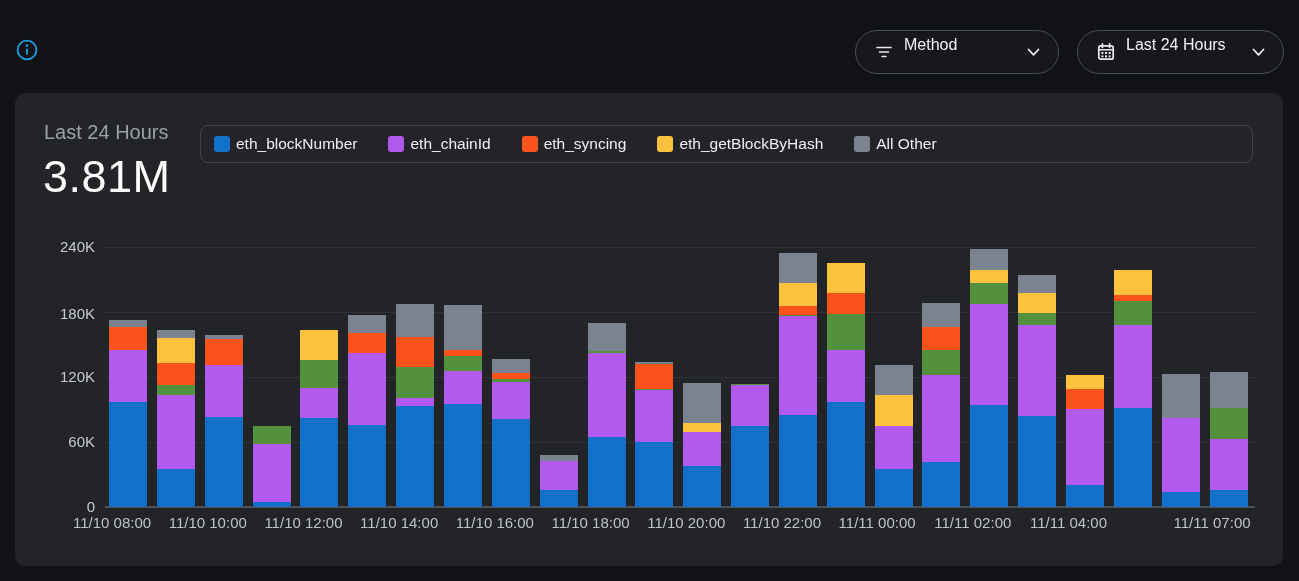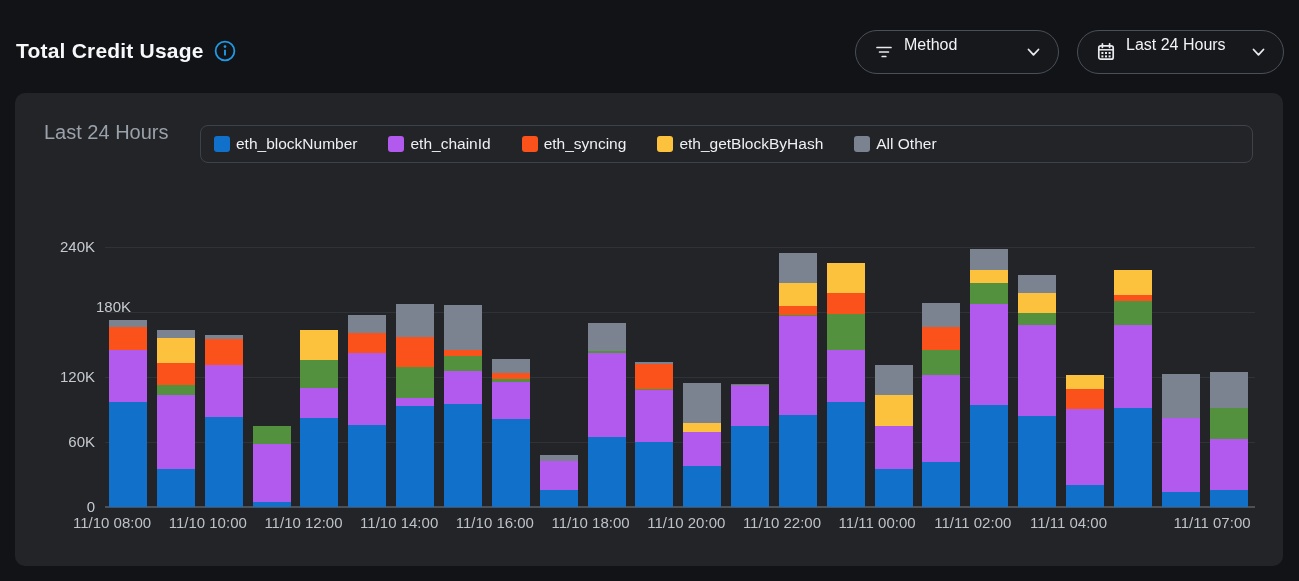--- a/index.html
+++ b/index.html
@@ -81,21 +81,20 @@
     text-align:left; font-size:15px; color:#bec2c8; white-space:nowrap;
   }
   .bar-seg { position:absolute; width:38px; }
 </style>
 </head>
 <body>
 
 <div class="stage">
 
   <div class="title-row">
-    <span class="page-title">Total Credit Usage</span>
     <span style="display:flex;">
       <svg width="22" height="22" viewBox="0 0 22 22">
         <circle cx="11" cy="11" r="9.4" fill="none" stroke="#1e9be6" stroke-width="1.8"></circle>
         <line x1="11" y1="9.8" x2="11" y2="15.6" stroke="#1e9be6" stroke-width="1.9"></line>
         <circle cx="11" cy="6.6" r="1.35" fill="#1e9be6"></circle>
       </svg>
     </span>
   </div>
 
   <div class="pill-btn" id="method-btn">
@@ -132,20 +131,21 @@
     <span class="lbl">Last 24 Hours</span>
     <span class="chev" style="display:flex;">
       <svg width="13" height="9" viewBox="0 0 13 9">
           <path d="M1.5 1.5 L6.5 6.8 L11.5 1.5" fill="none" stroke="#e8eaec" stroke-width="1.8" stroke-linecap="round" stroke-linejoin="round"></path>
         </svg>
     </span>
   </div>
 
   <div class="card">
     <div class="period-label">Last 24 Hours</div>
+    <div class="total-value">3.81M</div>
 
     <div class="legend" id="legend">
         <div class="legend-item">
           <span class="legend-swatch" style="background: rgb(17, 112, 201);"></span>
           <span class="legend-label">eth_blockNumber</span>
         </div>
         <div class="legend-item">
           <span class="legend-swatch" style="background: rgb(178, 89, 238);"></span>
           <span class="legend-label">eth_chainId</span>
         </div>
@@ -163,21 +163,21 @@
         </div>
       </div>
 
     <div id="chart">
         <div class="y-label" style="top: 404px;">0</div>
         <div class="gridline" style="top: 348.5px;"></div>
         <div class="y-label" style="top: 339px;">60K</div>
         <div class="gridline" style="top: 283.5px;"></div>
         <div class="y-label" style="top: 274px;">120K</div>
         <div class="gridline" style="top: 218.5px;"></div>
-        <div class="y-label" style="top: 204px; margin-left: 36px;">180K</div>
+        <div class="y-label" style="top: 211px;">180K</div>
         <div class="gridline" style="top: 153.5px;"></div>
         <div class="y-label" style="top: 144px;">240K</div>
         <div class="axis-line"></div>
         <div class="bar-seg" style="left: 94px; width: 38px; bottom: 59px; height: 104.542px; background: rgb(17, 112, 201);"></div>
         <div class="bar-seg" style="left: 94px; width: 38px; bottom: 163.542px; height: 52.5417px; background: rgb(178, 89, 238);"></div>
         <div class="bar-seg" style="left: 94px; width: 38px; bottom: 216.083px; height: 22.75px; background: rgb(251, 82, 27);"></div>
         <div class="bar-seg" style="left: 94px; width: 38px; bottom: 238.833px; height: 7.58333px; background: rgb(123, 131, 144);"></div>
         <div class="bar-seg" style="left: 141.85px; width: 38px; bottom: 59px; height: 38.35px; background: rgb(17, 112, 201);"></div>
         <div class="bar-seg" style="left: 141.85px; width: 38px; bottom: 97.35px; height: 73.9917px; background: rgb(178, 89, 238);"></div>
         <div class="bar-seg" style="left: 141.85px; width: 38px; bottom: 171.342px; height: 9.96667px; background: rgb(83, 145, 62);"></div>

